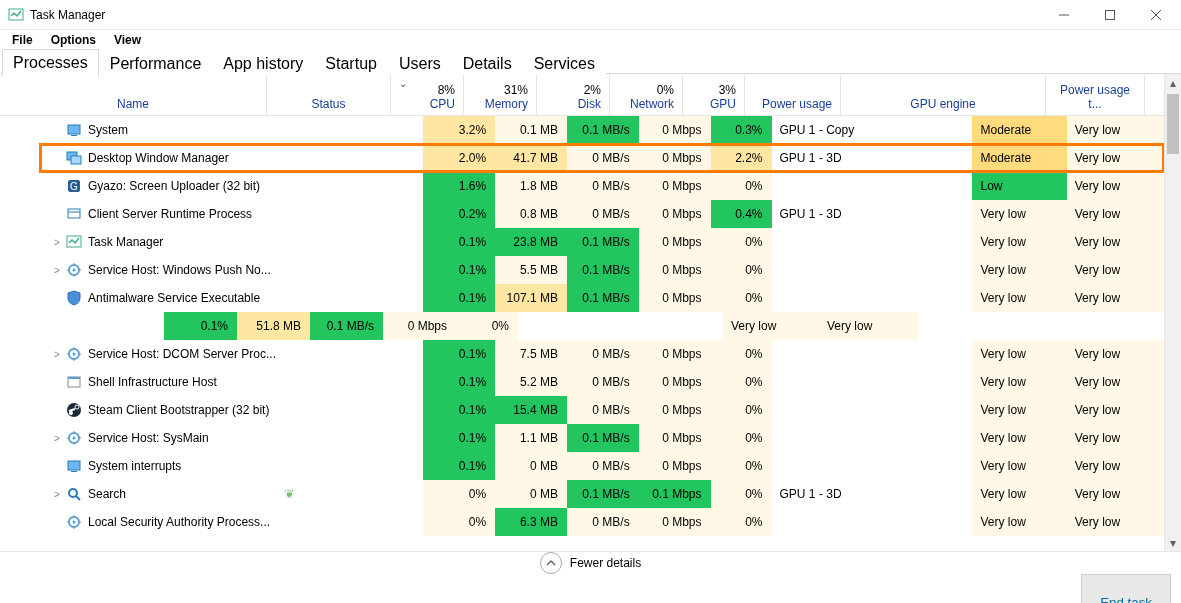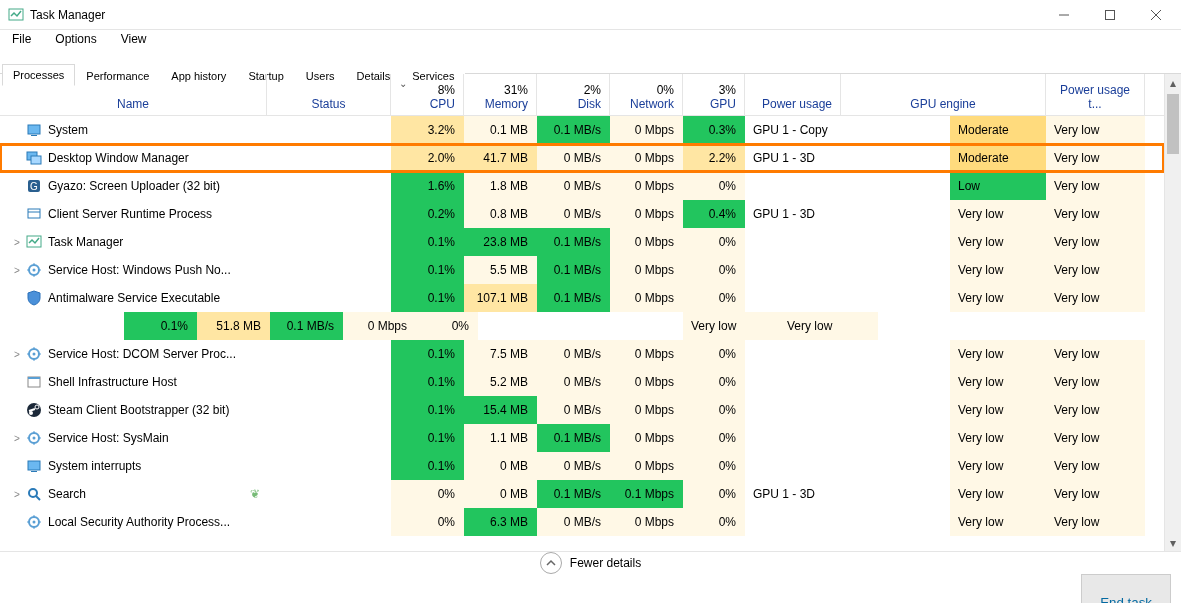--- a/index.html
+++ b/index.html
@@ -5,44 +5,44 @@
 * { margin: 0; padding: 0; box-sizing: border-box; }
 body { font-family: "Segoe UI", Tahoma, sans-serif; font-size: 12px; color: #000; background: #fff; width: 1181px; height: 603px; overflow: hidden; position: relative; }
 
 .titlebar { height: 30px; display: flex; align-items: center; padding: 0 2px; border-bottom: 1px solid #e5e5e5; }
 .titlebar .app-icon { width: 16px; height: 16px; margin: 0 6px; }
 .titlebar .title { font-size: 12px; flex: 0 0 auto; }
 .titlebar .spacer { flex: 1; }
 .win-btn { width: 46px; height: 30px; display: flex; align-items: center; justify-content: center; color: #555; }
 .win-btn svg { width: 10px; height: 10px; }
 
-.menubar { height: 20px; display: flex; padding: 0 4px; gap: 8px; }
+.menubar { height: 20px; display: flex; align-items: center; padding: 0 4px; gap: 2px; font-weight: bold; }
 .menubar .mi { padding: 2px 8px; cursor: default; }
 
 .tabs { display: flex; border-bottom: 1px solid #d9d9d9; padding-left: 2px; height: 24px; align-items: flex-end; }
-.tab { padding: 4px 10px; font-size: 11px; border: 1px solid transparent; border-bottom: none; cursor: default; position: relative; top: 13px; background: #fff; }
+.tab { padding: 4px 10px; font-size: 16px; border: 1px solid transparent; border-bottom: none; cursor: default; position: relative; top: 4px; background: #fff; }
 .tab.active { border-color: #d9d9d9; border-bottom: 1px solid #fff; }
 
 .content { height: 478px; display: flex; border-bottom: 1px solid #e5e5e5; }
 .grid-area { flex: 1; overflow: hidden; position: relative; }
 .scrollbar-v { width: 17px; background: #f0f0f0; position: relative; border-left: 1px solid #e5e5e5;}
 .scroll-thumb { position: absolute; top: 20px; left: 2px; right: 2px; height: 60px; background: #c1c1c1; }
 .scroll-arrow { position: absolute; left: 0; right: 0; height: 17px; display:flex; align-items:center; justify-content:center; color:#606060;}
 .scroll-arrow.up { top: 0; }
 .scroll-arrow.down { bottom: 0; }
 
 .headers { display: flex; height: 42px; border-bottom: 1px solid #e5e5e5; }
 .hcell { border-right: 1px solid #e5e5e5; display: flex; flex-direction: column; justify-content: flex-end; padding: 4px 8px; color: #1a3e99; font-size: 12px; cursor: default; position: relative; }
 .hcell .top { text-align: right; color: #000; font-size: 12px; }
 .hcell .bot { text-align: right; }
 .hcell.left .bot { text-align: center; }
 .hcell.left { justify-content: flex-end; }
 .hcell .sort { position: absolute; top: 4px; left: 8px; color: #555; font-size: 10px; }
 
-.rows { position: relative; }
+.rows { position: relative; margin-left: 40px; }
 .row { display: flex; height: 28px; align-items: center; position: relative; }
 .row.highlighted { outline: 3px solid #ff7b00; outline-offset: -2px; z-index: 5; }
 .cell { height: 100%; display: flex; align-items: center; padding: 0 8px; border-right: 1px solid transparent; }
 .cell.num { justify-content: flex-end; }
 .cell.txt { justify-content: flex-start; }
 
 .c-name { width: 267px; }
 .c-status { width: 124px; }
 .c-cpu { width: 73px; }
 .c-mem { width: 73px; }

